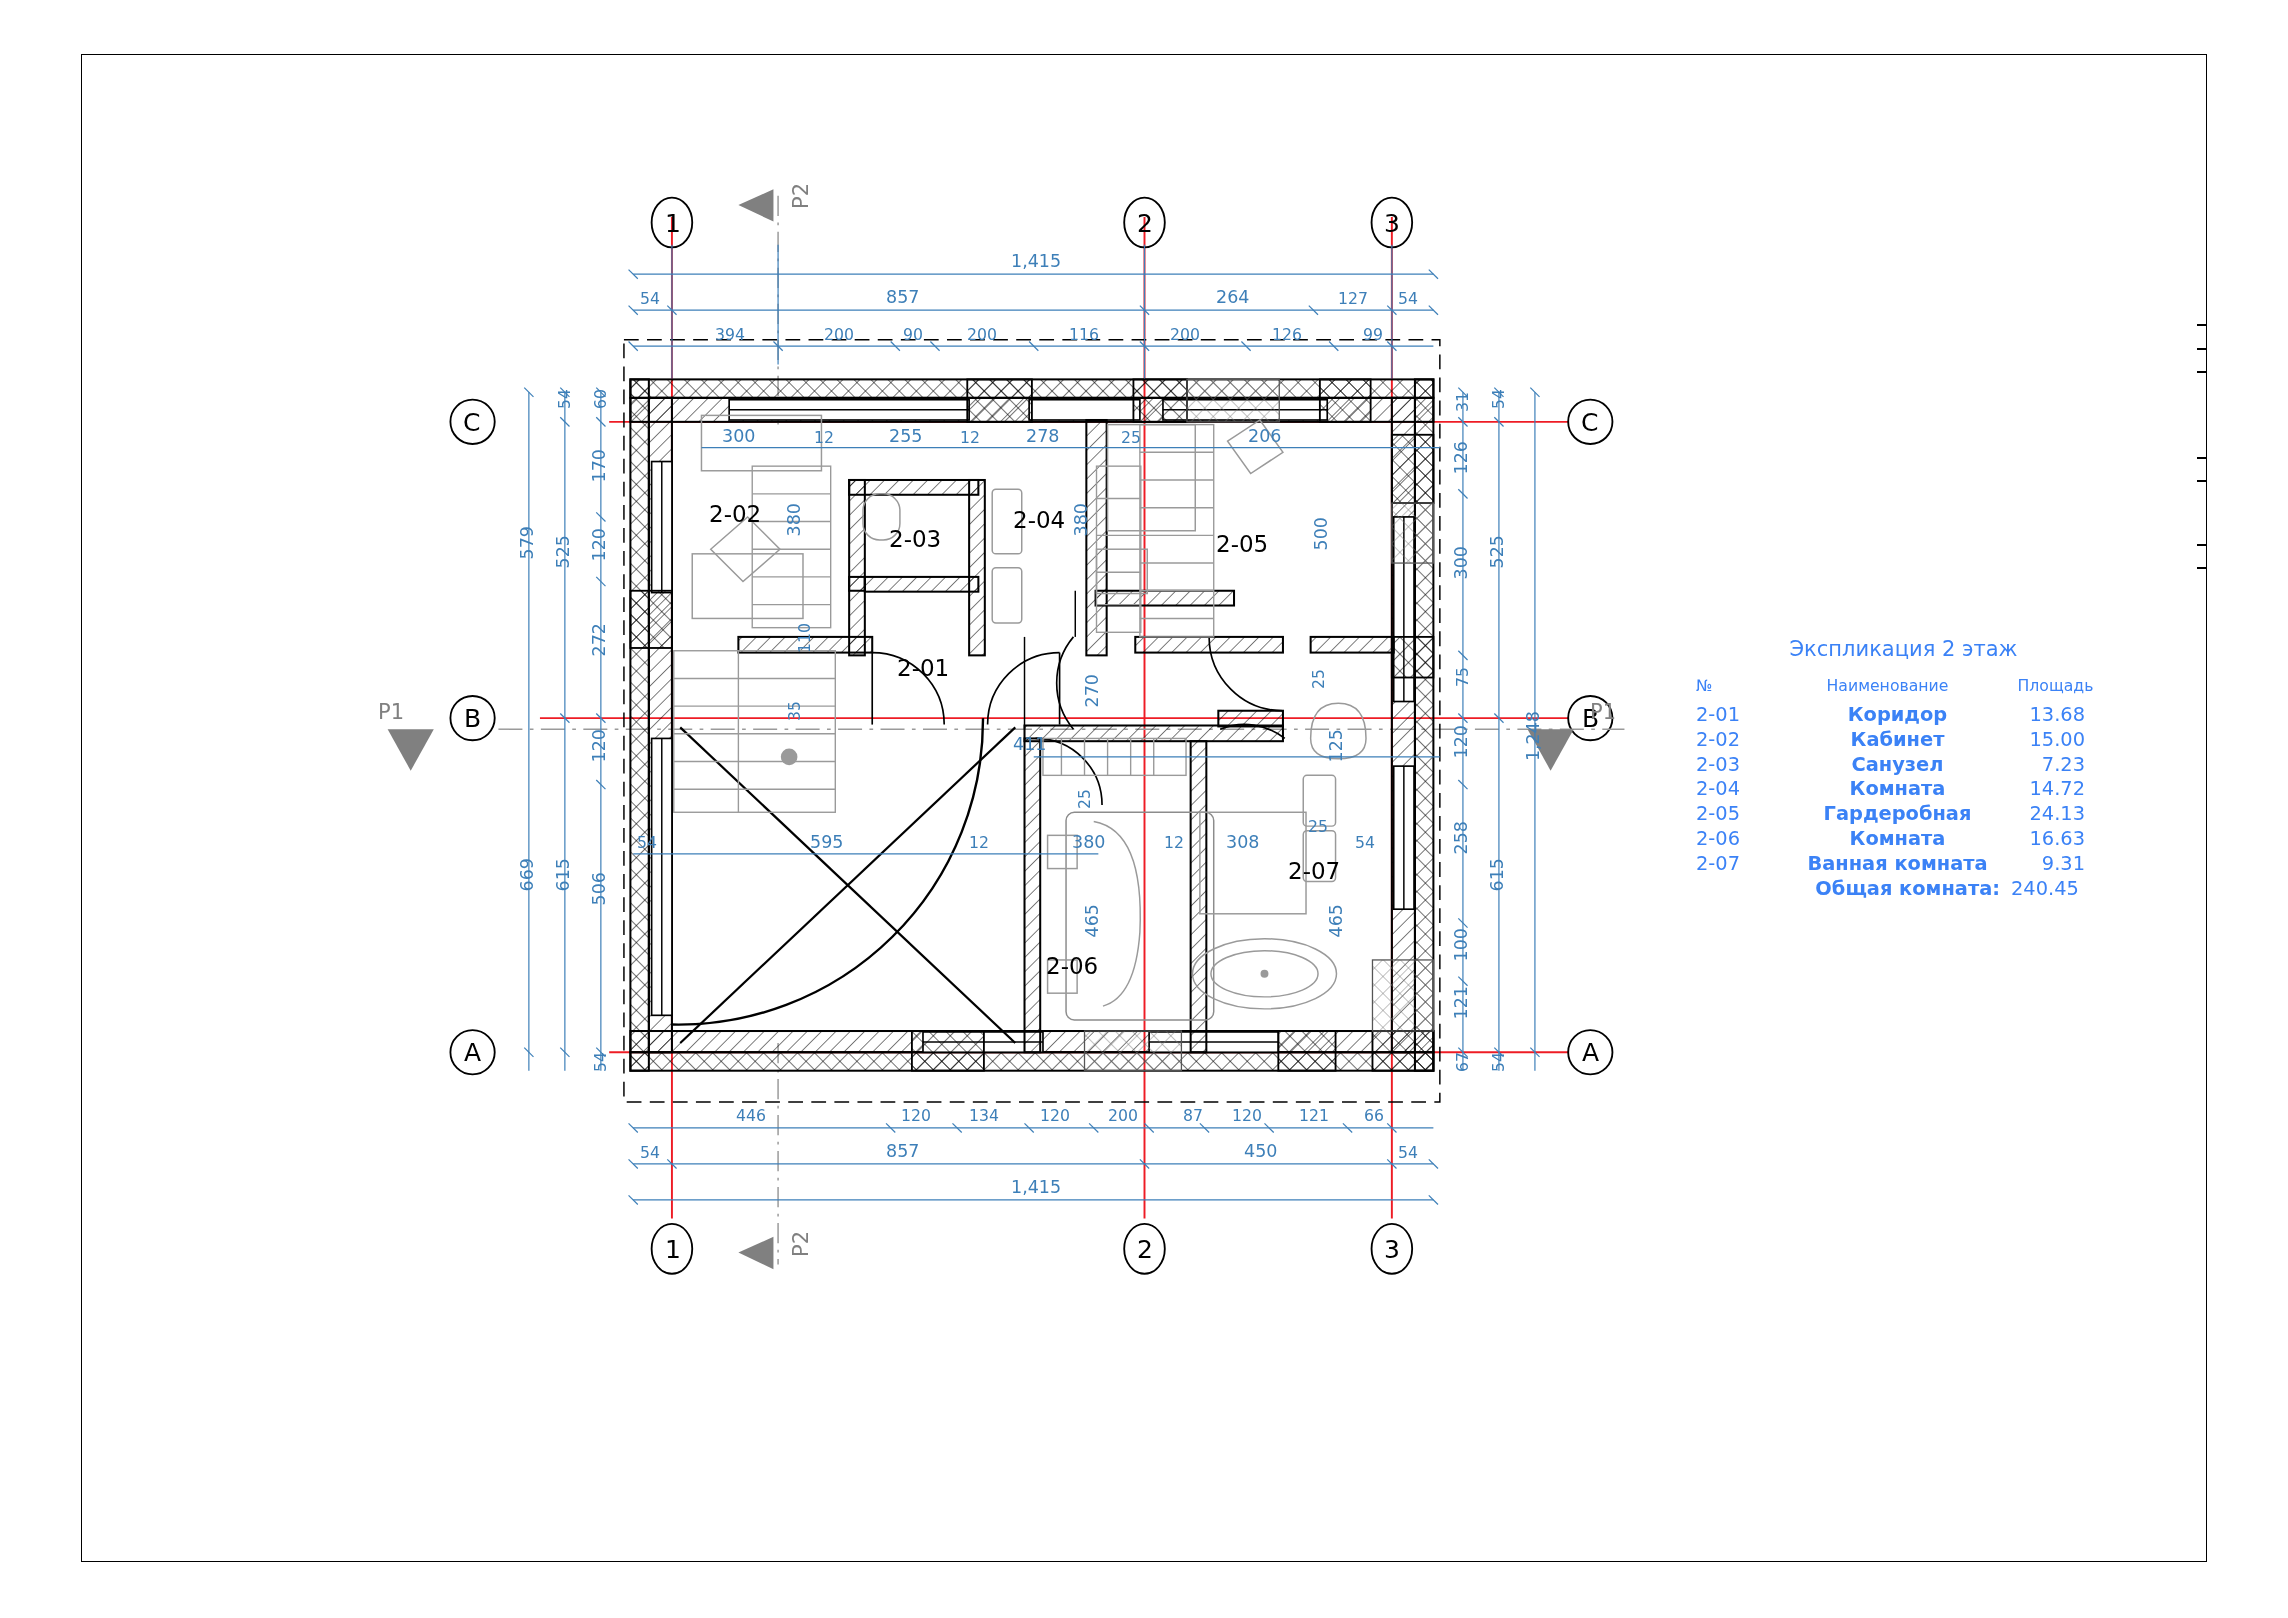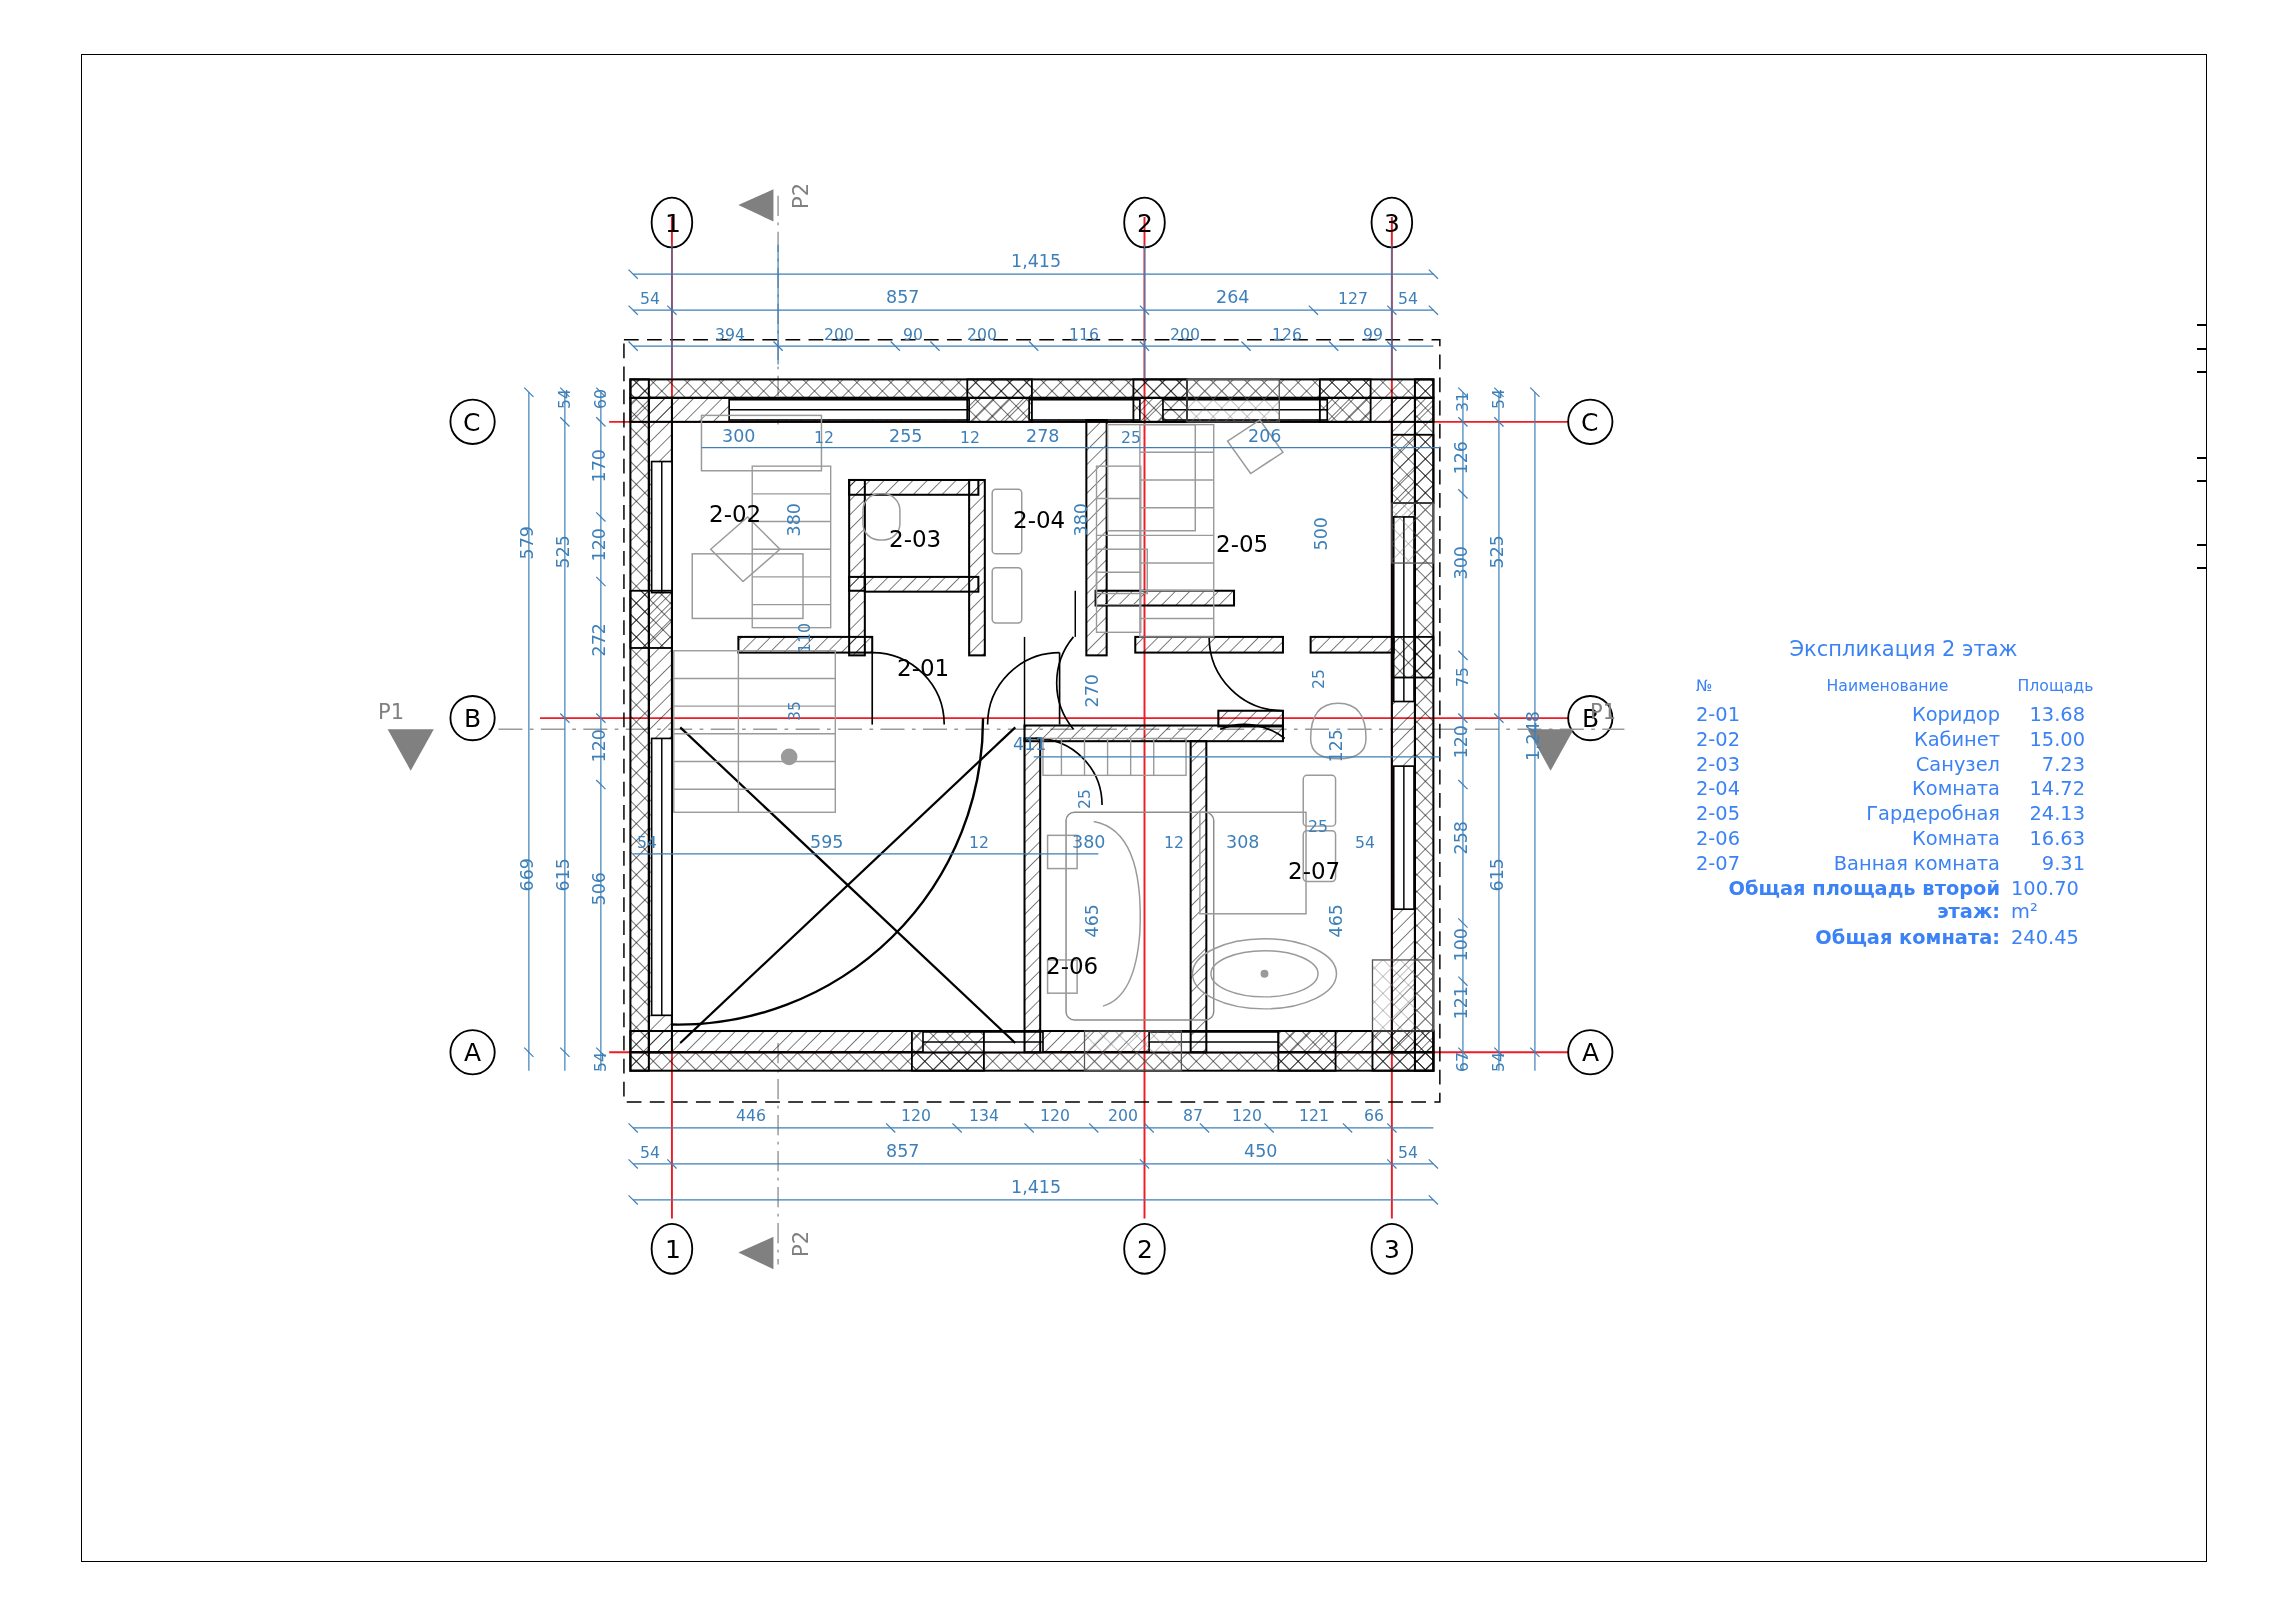--- a/index.html
+++ b/index.html
@@ -22,21 +22,21 @@
   
   #schedule{position:absolute;left:1696px;top:637px;width:415px;color:#3b82f6;}
   #schedule .title{text-align:center;font-size:21px;margin-bottom:14.8px;}
   #schedule table{border-collapse:collapse;width:100%;font-size:18.5px;}
   #schedule th{font-weight:normal;font-size:15.7px;padding:0 0 7.4px 0;}
   #schedule th.c1{text-align:left;width:79px;}
   #schedule th.c2{text-align:center;}
   #schedule th.c3{text-align:center;width:111px;}
   #schedule td{padding:0.9px 0;font-size:19.4px;}
   #schedule td.c1{text-align:left;}
-  #schedule td.c2{text-align:right;padding-left:20px;}
+  #schedule td.c2{text-align:center;padding-left:20px;font-weight:bold;}
   #schedule td.c3{text-align:right;padding-right:26px;}
   #schedule .tot td{font-size:19.4px;padding-top:1.8px;}
   #schedule .tot .lab{text-align:right;font-weight:bold;}
   #schedule .tot .val{text-align:left;padding-left:11px;font-weight:normal;}
 </style>
 </head>
 <body>
 
 <div id="sheet">
   <div class="edge-tick" style="top:269px"></div>
@@ -493,23 +493,19 @@
         <td class="c1">2-06</td>
         <td class="c2">Комната</td>
         <td class="c3">16.63</td>
       </tr>
       <tr>
         <td class="c1">2-07</td>
         <td class="c2">Ванная комната</td>
         <td class="c3">9.31</td>
       </tr>
       <tr class="tot">
-        <td class="lab" colspan="2">Общая площадь второй этаж:</td>
-        <td class="val">100.70 m²</td>
-      </tr>
-      <tr class="tot">
         <td class="lab" colspan="2">Общая комната:</td>
         <td class="val">240.45</td>
       </tr>
     </tbody>
   </table>
 </div>
 
 
 </body></html>

